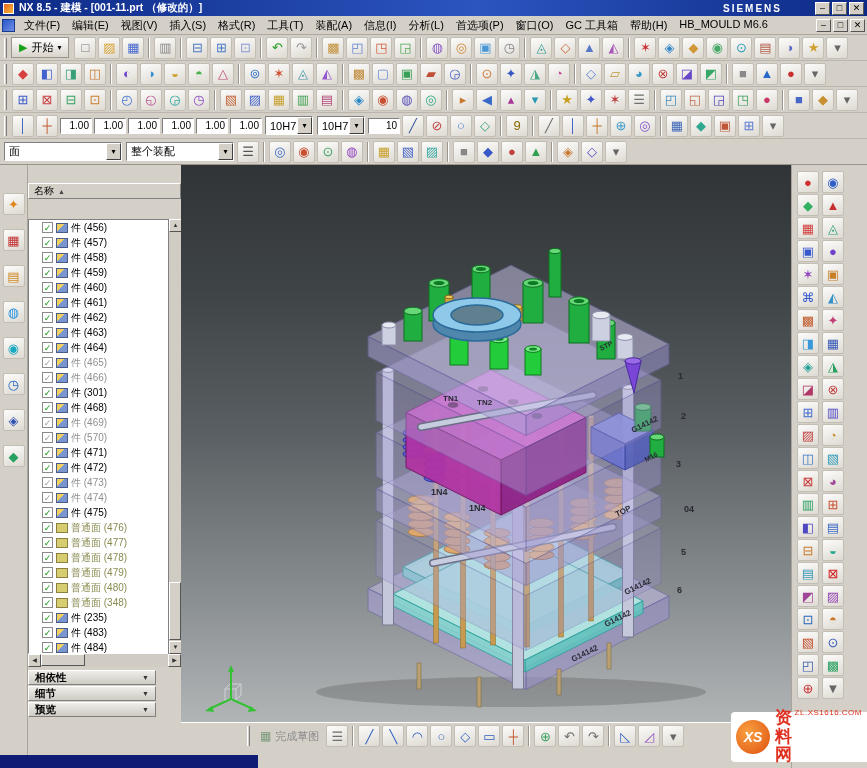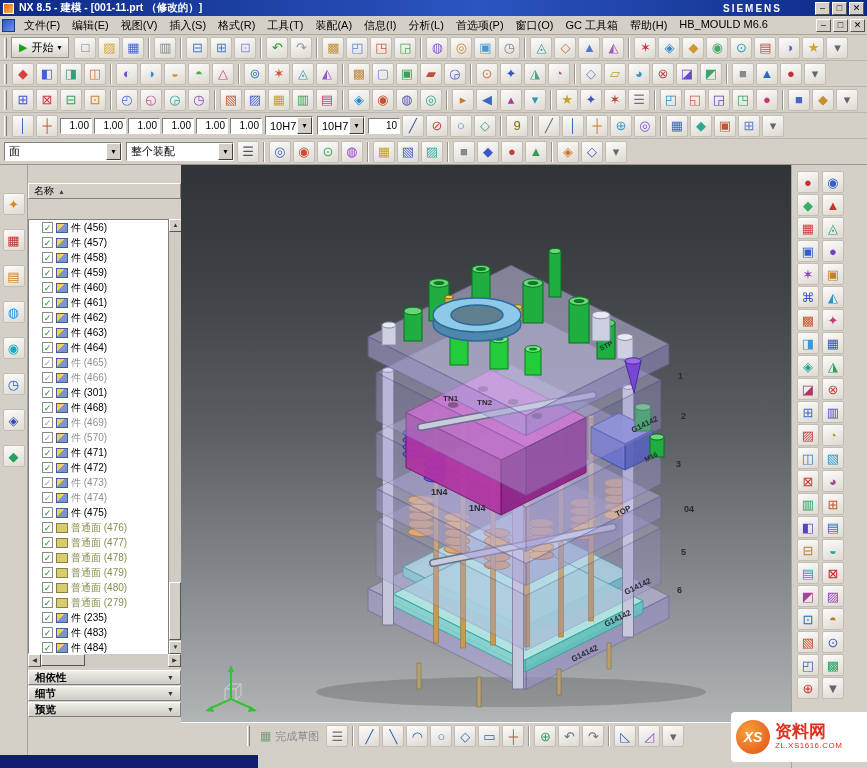--- a/index.html
+++ b/index.html
@@ -56,21 +56,21 @@
 .fico{width:12px;height:10px;background:#d8cc70;border:1px solid #8a8040;flex:none}
 .dim .lbl{color:#909090}
 .face .lbl{color:#8a8a50}
 .vscroll{position:absolute;right:0;top:36px;width:13px;height:435px;background:#d0ccc4;border-left:1px solid #808080}
 .sbtn{width:13px;height:13px;background:#d4d0c8;border:1px solid;border-color:#fff #555 #555 #fff;font-size:6px;text-align:center;line-height:11px;color:#333}
 .vthumb{position:absolute;left:0;bottom:14px;width:12px;height:58px;background:#d4d0c8;border:1px solid;border-color:#fff #555 #555 #fff}
 .vscroll .down{position:absolute;bottom:0}
 .hscroll{position:absolute;left:0;top:471px;width:153px;height:13px;background:#d0ccc4;display:flex}
 .hthumb{width:44px;height:12px;background:#d4d0c8;border:1px solid;border-color:#fff #555 #555 #fff}
 .hfill{flex:1}
-.sections{position:absolute;left:0;top:486px;width:153px}
+.sections{position:absolute;left:0;top:486px;width:128px}
 .sect{height:15px;margin-top:1px;display:flex;align-items:center;justify-content:space-between;padding:0 6px;border:1px solid;border-color:#fff #808080 #808080 #fff;background:linear-gradient(#eeede9,#cfccc4);font-weight:bold;font-size:10.5px}
 .sect .chev{font-size:7px;color:#333}
 
 
 .viewport{position:absolute;left:181px;top:165px;width:610px;height:557px;background:linear-gradient(180deg,#303436 0%,#3e4346 22%,#5a5f63 48%,#8a8f92 78%,#b2b5b6 100%);overflow:hidden}
 .triad{position:absolute;left:18px;top:494px}
 
 
 .rightpanel{position:absolute;left:791px;top:165px;width:76px;bottom:0;background:#d4d0c8;border-left:1px solid #a8a49c;display:flex;gap:3px;padding:6px 2px 0 5px}
 .rpcol{display:flex;flex-direction:column;gap:1px}
@@ -79,21 +79,21 @@
 
 .bottombar{position:absolute;left:181px;top:722px;width:610px;height:46px;background:#d4d0c8;border-top:1px solid #fff}
 .btrow{display:flex;align-items:center;height:26px;padding-left:64px}
 .finishbtn{display:flex;align-items:center;gap:4px;color:#8a8a8a;padding:0 6px;white-space:nowrap}
 .finishico{color:#7a9a7a;font-size:12px}
 
 
 .navy{position:absolute;left:0;top:755px;width:258px;height:13px;background:#101c74;z-index:10}
 .watermark{position:absolute;left:731px;top:712px;width:136px;height:50px;background:#fff;display:flex;align-items:center;gap:5px;padding:3px 5px;z-index:20;border-radius:4px 0 0 4px}
 .wlogo{width:34px;height:34px;border-radius:50%;background:radial-gradient(circle at 35% 35%,#f8a040,#e05010);color:#fff;font-weight:bold;font-style:italic;font-size:14px;display:flex;align-items:center;justify-content:center;flex:none}
-.wtxt{display:flex;flex-direction:column;line-height:1.1}
+.wtxt{display:flex;flex-direction:row;line-height:1.1}
 .wname{color:#e03020;font-weight:bold;font-size:17px}
 .wurl{color:#e03020;font-size:8px;letter-spacing:.5px}
 </style>
 </head>
 <body>
 
 <div class="app">
 
   <div class="titlebar">
     <span class="nxico"></span>
@@ -755,21 +755,21 @@
           <span class="lbl">普通面 (479)</span>
         </div>
         <div class="nrow face">
           <span class="chk">✓</span>
           <span class="fico"></span>
           <span class="lbl">普通面 (480)</span>
         </div>
         <div class="nrow face">
           <span class="chk">✓</span>
           <span class="fico"></span>
-          <span class="lbl">普通面 (279)</span>
+          <span class="lbl">普通面 (348)</span>
         </div>
         <div class="nrow">
           <span class="chk">✓</span>
           <span class="cico"></span>
           <span class="lbl">件 (235)</span>
         </div>
         <div class="nrow">
           <span class="chk">✓</span>
           <span class="cico"></span>
           <span class="lbl">件 (483)</span>

